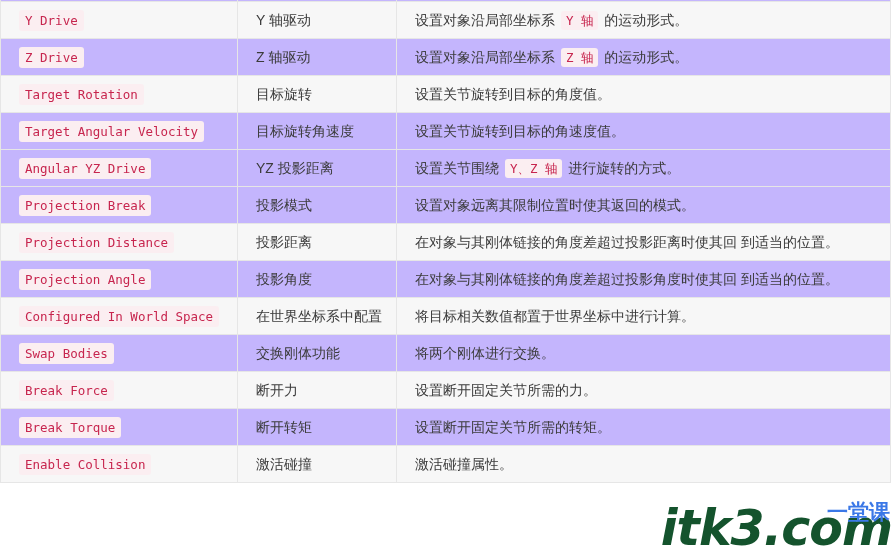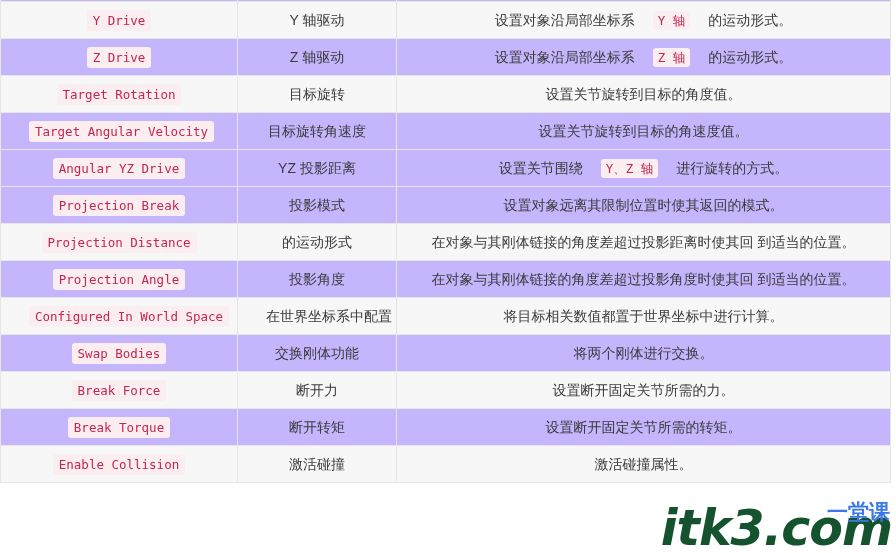--- a/index.html
+++ b/index.html
@@ -40,22 +40,21 @@
     background: #c4b5fd;
   }
   table.prop-table tr.alt {
     background: #f7f7f7;
   }
 
   table.prop-table td {
     border: 1px solid #e6e6e6;
     border-top: none;
     height: 36px;
-    padding: 0 28px;
-    text-align: center;
+    padding: 0 18px;
     vertical-align: middle;
     font-size: 14px;
     line-height: 1.5;
     color: #3b3b3b;
     white-space: nowrap;
     overflow: hidden;
   }
   table.prop-table td:first-child { border-left: 1px solid #e6e6e6; }
   table.prop-table td:last-child  { border-right: 1px solid #e6e6e6; }
 
@@ -73,21 +72,21 @@
     padding: 3px 6px;
     white-space: nowrap;
   }
   code.code-inline {
     font-family: "DejaVu Sans Mono", "Liberation Mono", monospace;
     font-size: 12.5px;
     color: #c7254e;
     background-color: #fbeef1;
     border-radius: 3px;
     padding: 2px 5px;
-    margin: 0 14px;
+    margin: 0 2px;
     white-space: nowrap;
   }
 
   
   #watermark {
     position: absolute;
     right: 4px;
     bottom: 0px;
     pointer-events: none;
     user-select: none;
@@ -155,21 +154,21 @@
           <td class="cell-cn">YZ 投影距离</td>
           <td class="cell-desc"><span>设置关节围绕 </span><code class="code-inline">Y、Z 轴</code><span> 进行旋转的方式。</span></td>
         </tr>
         <tr>
           <td class="cell-name"><code class="code-pill">Projection Break</code></td>
           <td class="cell-cn">投影模式</td>
           <td class="cell-desc"><span>设置对象远离其限制位置时使其返回的模式。</span></td>
         </tr>
         <tr class="alt">
           <td class="cell-name"><code class="code-pill">Projection Distance</code></td>
-          <td class="cell-cn">的运动形式</td>
+          <td class="cell-cn">投影距离</td>
           <td class="cell-desc"><span>在对象与其刚体链接的角度差超过投影距离时使其回 到适当的位置。</span></td>
         </tr>
         <tr>
           <td class="cell-name"><code class="code-pill">Projection Angle</code></td>
           <td class="cell-cn">投影角度</td>
           <td class="cell-desc"><span>在对象与其刚体链接的角度差超过投影角度时使其回 到适当的位置。</span></td>
         </tr>
         <tr class="alt">
           <td class="cell-name"><code class="code-pill">Configured In World Space</code></td>
           <td class="cell-cn">在世界坐标系中配置</td>

